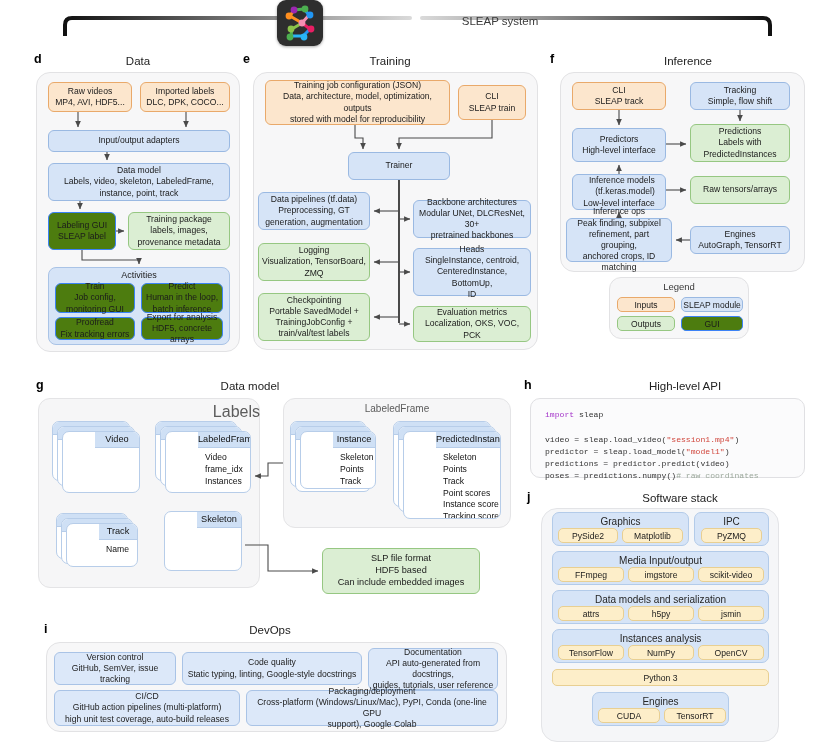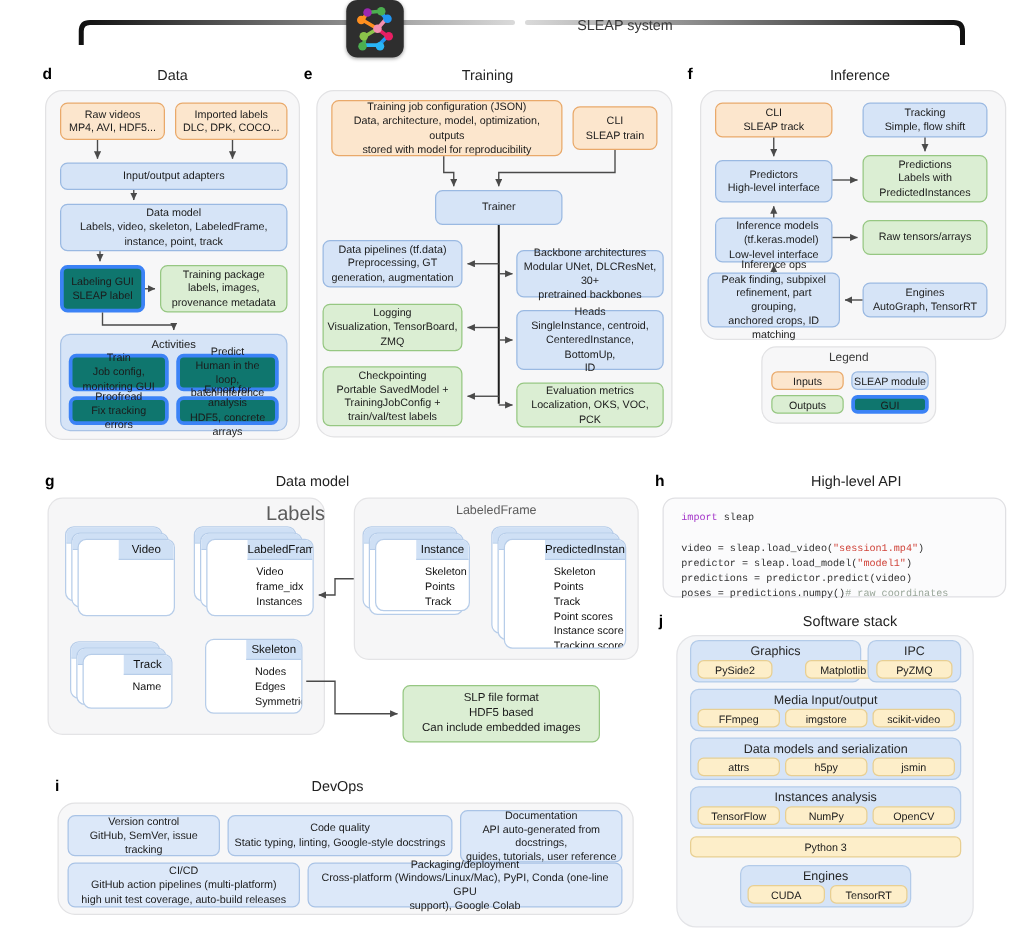--- a/index.html
+++ b/index.html
@@ -49,21 +49,21 @@
     display: flex; align-items: center; justify-content: center;
     text-align: center;
     font-size: 8.6px;
     line-height: 1.30;
     padding: 2px 3px;
     color: #1b1b1b;
   }
   .n-input  { background: #fce6cd; border: 1px solid #e9a96a; }
   .n-module { background: #d6e4f7; border: 1px solid #9ab9e2; }
   .n-output { background: #dbeed3; border: 1px solid #96c782; }
-  .n-gui    { background: #0f766e; border: 3px solid #3b82f6; }
+  .n-gui    { background: #4d7c0f; border: 1px solid #3b82f6; }
   .n-plain  { background: #dce8f9; border: 1px solid #a9c3e6; }
 
   
   .wrap-module { background:#d6e4f7; border:1px solid #a9c3e6; border-radius:8px; }
 
   
   svg.arrows { position:absolute; left:0; top:0; overflow:visible; pointer-events:none; }
   .ln { stroke:#4a4a4a; stroke-width:1.1px; fill:none; }
   .ln-thick { stroke:#1d1d1d; stroke-width:1.6px; fill:none; }
 
@@ -283,25 +283,20 @@
   </div>
 <div class="cls-card" style="left:66px; top:523px; width:72px; height:44px;">
   <div class="cls-head">Track</div>
   <div class="cls-body">
     <div>Name</div>
   </div>
 </div>
 
 <div class="cls-card" style="left:164px; top:511px; width:78px; height:60px;">
   <div class="cls-head">Skeleton</div>
-  <div class="cls-body">
-    <div>Nodes</div>
-    <div>Edges</div>
-    <div>Symmetries</div>
-  </div>
 </div>
 
 <div class="cls-ghost" style="left:290px; top:421px; width:76px; height:66px;">
     <div class="gh"></div>
   </div>
 <div class="cls-ghost" style="left:295px; top:426px; width:76px; height:66px;">
     <div class="gh"></div>
   </div>
 <div class="cls-card" style="left:300px; top:431px; width:76px; height:58px;">
   <div class="cls-head">Instance</div>
@@ -349,21 +344,21 @@
 </div>
 
 <div class="abs panel-letter" style="left:527px; top:490px;">j</div>
 <div class="abs panel-title" style="left:590px; top:492px; width:180px;">Software stack</div>
 <div class="abs" id="ss-outer" style="left:541px; top:508px; width:238px; height:234px;"></div>
 
 <div class="ss-group" style="left:552px; top:512px; width:137px; height:34px;">
   <div class="ss-label">Graphics</div>
 </div>
 <div class="ss-chip" style="left:558px; top:528px; width:60px; height:15px;">PySide2</div>
-<div class="ss-chip" style="left:644px; top:528px; width:61px; height:15px;">Matplotlib</div>
+<div class="ss-chip" style="left:622px; top:528px; width:61px; height:15px;">Matplotlib</div>
 
 <div class="ss-group" style="left:694px; top:512px; width:75px; height:34px;">
   <div class="ss-label">IPC</div>
 </div>
 <div class="ss-chip" style="left:701px; top:528px; width:61px; height:15px;">PyZMQ</div>
 
 <div class="ss-group" style="left:552px; top:551px; width:217px; height:34px;">
   <div class="ss-label">Media Input/output</div>
 </div>
 <div class="ss-chip" style="left:558px; top:567px; width:66px; height:15px;">FFmpeg</div>

